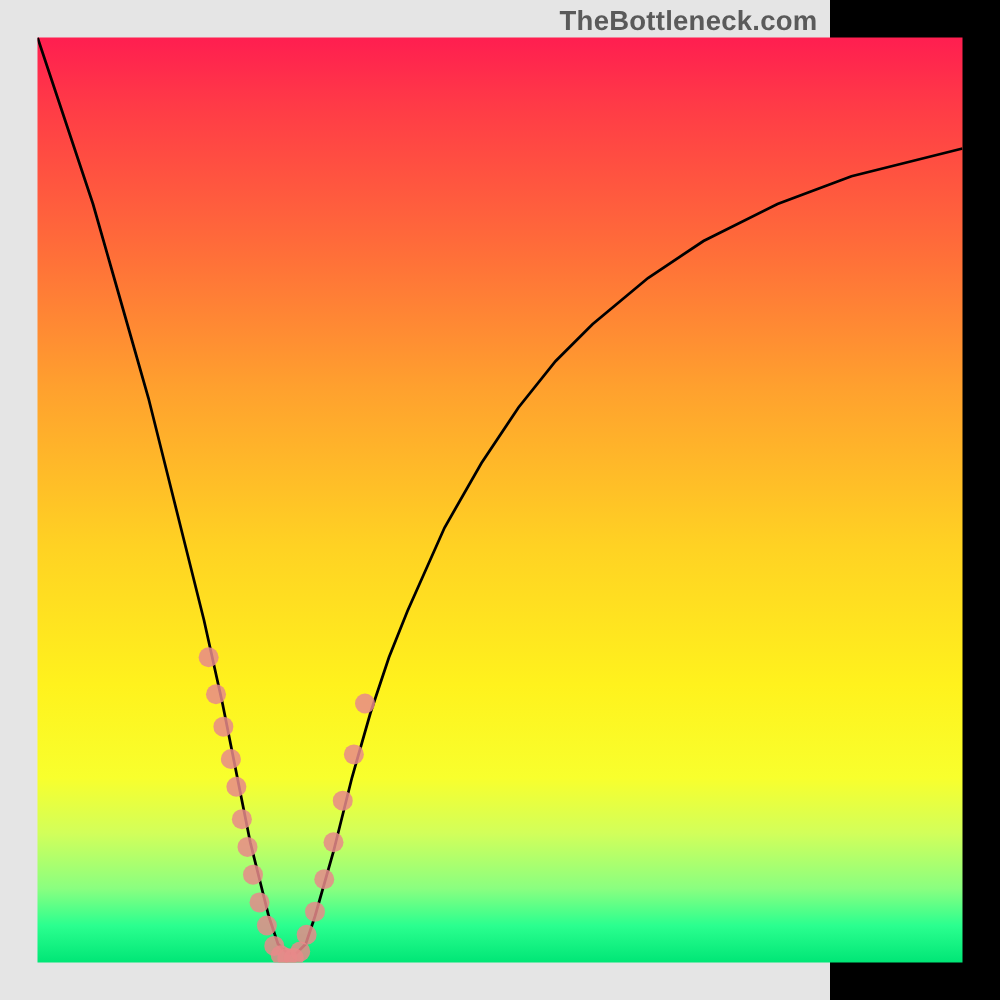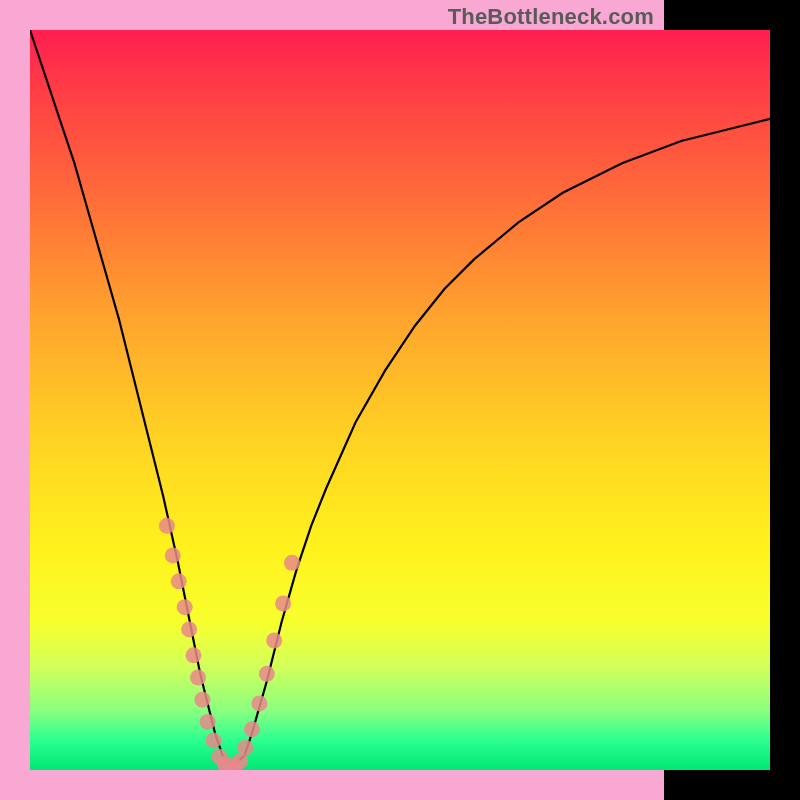--- a/index.html
+++ b/index.html
@@ -10,21 +10,21 @@
     overflow: hidden;
     background: #000;
     font-family: Arial, Helvetica, sans-serif;
   }
   .frame {
     position: absolute;
     top: 0;
     left: 0;
     width: 664px;
     height: 800px;
-    background: #f9a8d4;
+    background: #e5e5e5;
   }
   .plot {
     position: absolute;
     top: 30px;
     left: 30px;
     width: 740px;
     height: 740px;
     background: linear-gradient(
       to bottom,
       #ff1e50 0%,

